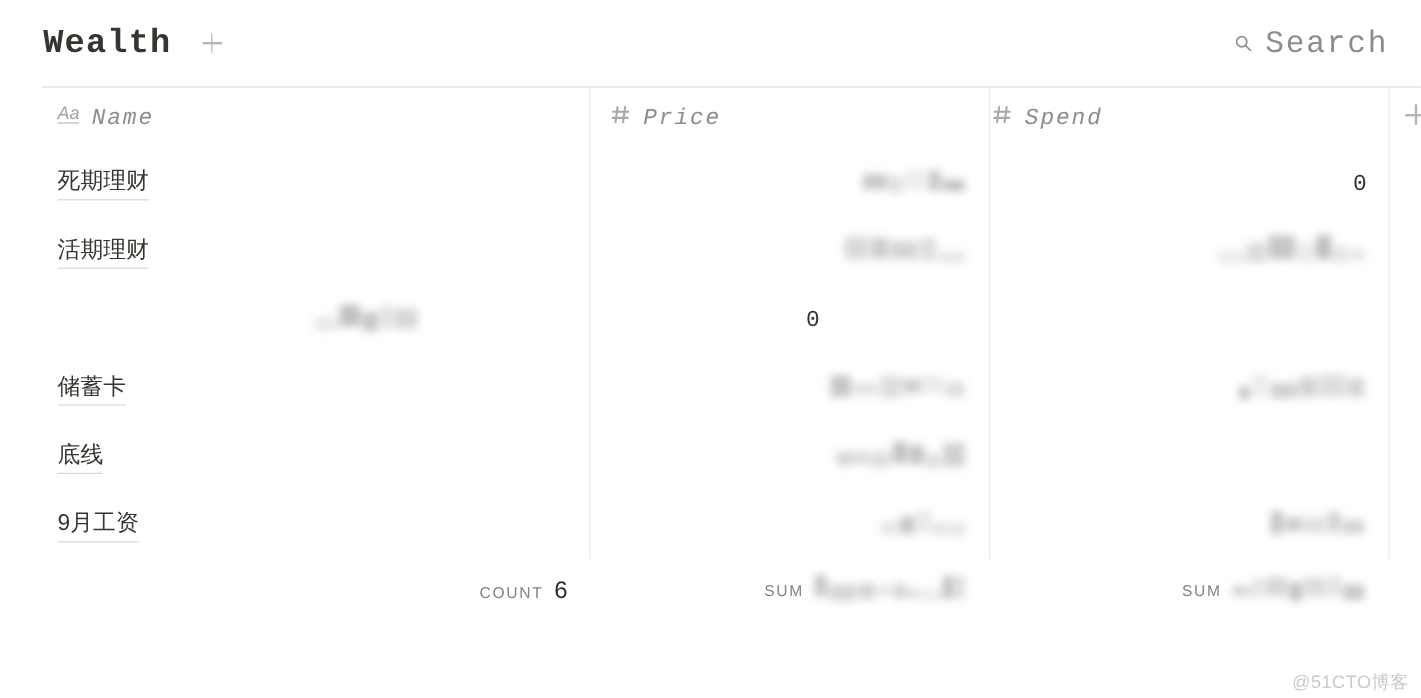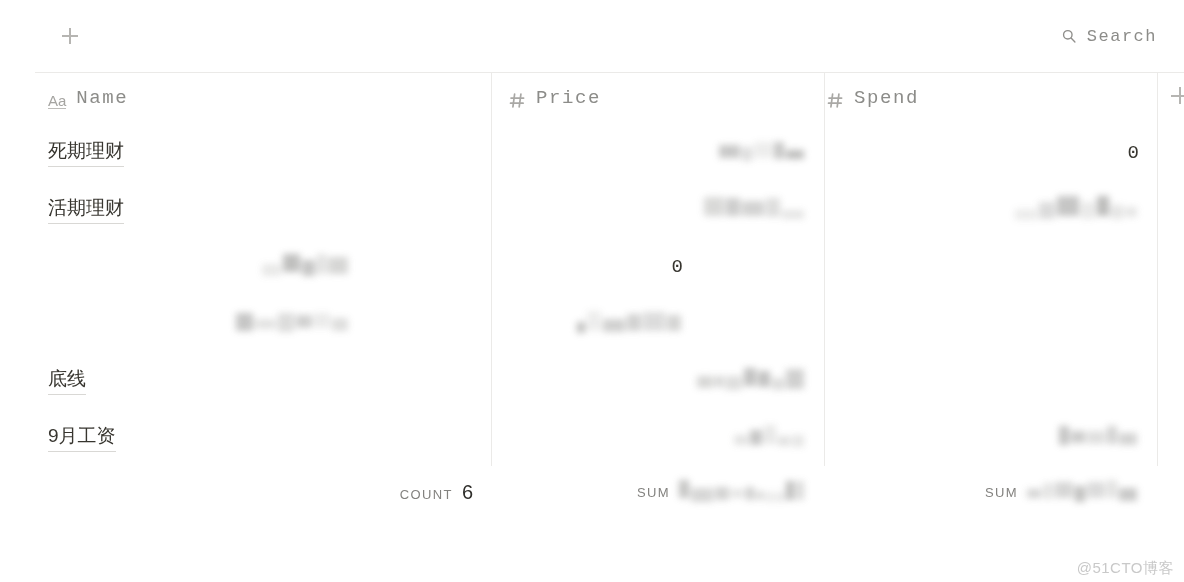--- a/index.html
+++ b/index.html
@@ -58,21 +58,21 @@
   }
   .plus-glyph::before { left: 0; top: 7px; width: 16px; height: 1.6px; }
   .plus-glyph::after  { top: 0; left: 7px; height: 16px; width: 1.6px; }
 
   .spacer { flex: 1 1 auto; }
 
   .search-box {
     display: flex;
     align-items: center;
     color: #8c8c89;
-    font-size: 17px;
+    font-size: 26px;
     letter-spacing: 1.5px;
     cursor: pointer;
     white-space: nowrap;
   }
   .search-icon {
     width: 16px;
     height: 16px;
     margin-right: 10px;
     flex: none;
   }
@@ -105,26 +105,27 @@
   }
   .row.header-row { height: 52px; }
 
   .cell-name  { width: 456px; flex: none; padding-left: 13px; box-sizing: border-box; }
   .cell-price { width: 333px; flex: none; padding-right: 18px; box-sizing: border-box; text-align: right; }
   .cell-spend { width: 333px; flex: none; padding-right: 18px; box-sizing: border-box; text-align: right; }
   .cell-add   { flex: 1 1 auto; padding-left: 14px; box-sizing: border-box; }
 
   .col-head {
     display: flex;
-    align-items: flex-end;
+    align-items: flex-start;
     color: #8c8c89;
     font-size: 19px;
     letter-spacing: 1.6px;
     cursor: pointer;
     white-space: nowrap;
+    font-style: italic;
   }
   .aa-icon {
     font-family: "Liberation Sans", sans-serif;
     font-size: 15px;
     color: #a5a4a1;
     border-bottom: 1.4px solid #bdbcb9;
     line-height: 15px;
     margin-right: 10px;
     flex: none;
     letter-spacing: 0;
@@ -231,20 +232,21 @@
     position: absolute;
     background: #b6b5b2;
   }
   .col-plus::before { left: 0; top: 8px; width: 17px; height: 1.6px; }
   .col-plus::after  { top: 0; left: 8px; height: 17px; width: 1.6px; }
 </style>
 </head>
 <body>
 
 <div class="topbar">
+  <div class="page-title">Wealth</div>
 
   <div class="add-view">
     <span class="plus-glyph"></span>
   </div>
 
   <div class="spacer"></div>
 
   <div class="search-box">
     <svg class="search-icon" viewBox="0 0 20 20">
       <circle cx="8.5" cy="8.5" r="5.3" fill="none" stroke="#8f8e8b" stroke-width="1.7"></circle>
@@ -319,20 +321,21 @@
         <div class="cell-price"><span class="redacted"><span class="blk" style="width: 20px; height: 19px; opacity: 0.53; vertical-align: 2px;"></span><span class="blk" style="width: 14px; height: 18px; opacity: 0.69; vertical-align: 2px;"></span><span class="blk" style="width: 22px; height: 15px; opacity: 0.61; vertical-align: 2px;"></span><span class="blk" style="width: 14px; height: 19px; opacity: 0.46; vertical-align: 1px;"></span><span class="blk" style="width: 22px; height: 9px; opacity: 0.36; vertical-align: -1px;"></span></span></div>
         <div class="cell-spend"><span class="redacted"><span class="blk" style="width: 22px; height: 11px; opacity: 0.27; vertical-align: -2px;"></span><span class="blk" style="width: 16px; height: 17px; opacity: 0.49; vertical-align: -1px;"></span><span class="blk" style="width: 22px; height: 20px; opacity: 0.79; vertical-align: 2px;"></span><span class="blk" style="width: 14px; height: 17px; opacity: 0.3; vertical-align: -1px;"></span><span class="blk" style="width: 12px; height: 20px; opacity: 0.93; vertical-align: 2px;"></span><span class="blk" style="width: 12px; height: 14px; opacity: 0.37; vertical-align: -1px;"></span><span class="blk" style="width: 12px; height: 10px; opacity: 0.36; vertical-align: 1px;"></span></span></div>
         <div class="cell-add"></div>
       </div>
       <div class="row">
         <div class="cell-price"><span class="redacted"><span class="blk" style="width: 19px; height: 12px; opacity: 0.31; vertical-align: -2px;"></span><span class="blk" style="width: 17px; height: 18px; opacity: 0.87; vertical-align: 2px;"></span><span class="blk" style="width: 13px; height: 16px; opacity: 0.79; vertical-align: -2px;"></span><span class="blk" style="width: 9px; height: 20px; opacity: 0.42; vertical-align: 0px;"></span><span class="blk" style="width: 20px; height: 17px; opacity: 0.57; vertical-align: 0px;"></span></span></div>
         <div class="cell-spend"><span class="num">0</span></div>
         <div class="cell-add"></div>
       </div>
       <div class="row">
+        <div class="cell-name"><span class="cell-title">储蓄卡</span></div>
         <div class="cell-price"><span class="redacted"><span class="blk" style="width: 17px; height: 18px; opacity: 0.79; vertical-align: -1px;"></span><span class="blk" style="width: 21px; height: 10px; opacity: 0.4; vertical-align: 1px;"></span><span class="blk" style="width: 16px; height: 19px; opacity: 0.48; vertical-align: -2px;"></span><span class="blk" style="width: 16px; height: 13px; opacity: 0.64; vertical-align: 2px;"></span><span class="blk" style="width: 16px; height: 15px; opacity: 0.28; vertical-align: 2px;"></span><span class="blk" style="width: 16px; height: 13px; opacity: 0.46; vertical-align: -1px;"></span></span></div>
         <div class="cell-spend"><span class="redacted"><span class="blk" style="width: 8px; height: 11px; opacity: 0.91; vertical-align: -1px;"></span><span class="blk" style="width: 14px; height: 20px; opacity: 0.25; vertical-align: 1px;"></span><span class="blk" style="width: 22px; height: 13px; opacity: 0.64; vertical-align: 0px;"></span><span class="blk" style="width: 14px; height: 17px; opacity: 0.62; vertical-align: 1px;"></span><span class="blk" style="width: 22px; height: 19px; opacity: 0.47; vertical-align: 1px;"></span><span class="blk" style="width: 14px; height: 16px; opacity: 0.59; vertical-align: 1px;"></span></span></div>
         <div class="cell-add"></div>
       </div>
       <div class="row">
         <div class="cell-name"><span class="cell-title">底线</span></div>
         <div class="cell-price"><span class="redacted"><span class="blk" style="width: 16px; height: 12px; opacity: 0.57; vertical-align: 0px;"></span><span class="blk" style="width: 8px; height: 11px; opacity: 0.58; vertical-align: 1px;"></span><span class="blk" style="width: 17px; height: 14px; opacity: 0.46; vertical-align: -2px;"></span><span class="blk" style="width: 12px; height: 18px; opacity: 0.84; vertical-align: 2px;"></span><span class="blk" style="width: 12px; height: 16px; opacity: 0.84; vertical-align: 1px;"></span><span class="blk" style="width: 12px; height: 12px; opacity: 0.48; vertical-align: -2px;"></span><span class="blk" style="width: 18px; height: 20px; opacity: 0.64; vertical-align: -1px;"></span></span></div>
         <div class="cell-spend"></div>
         <div class="cell-add"></div>
       </div>

